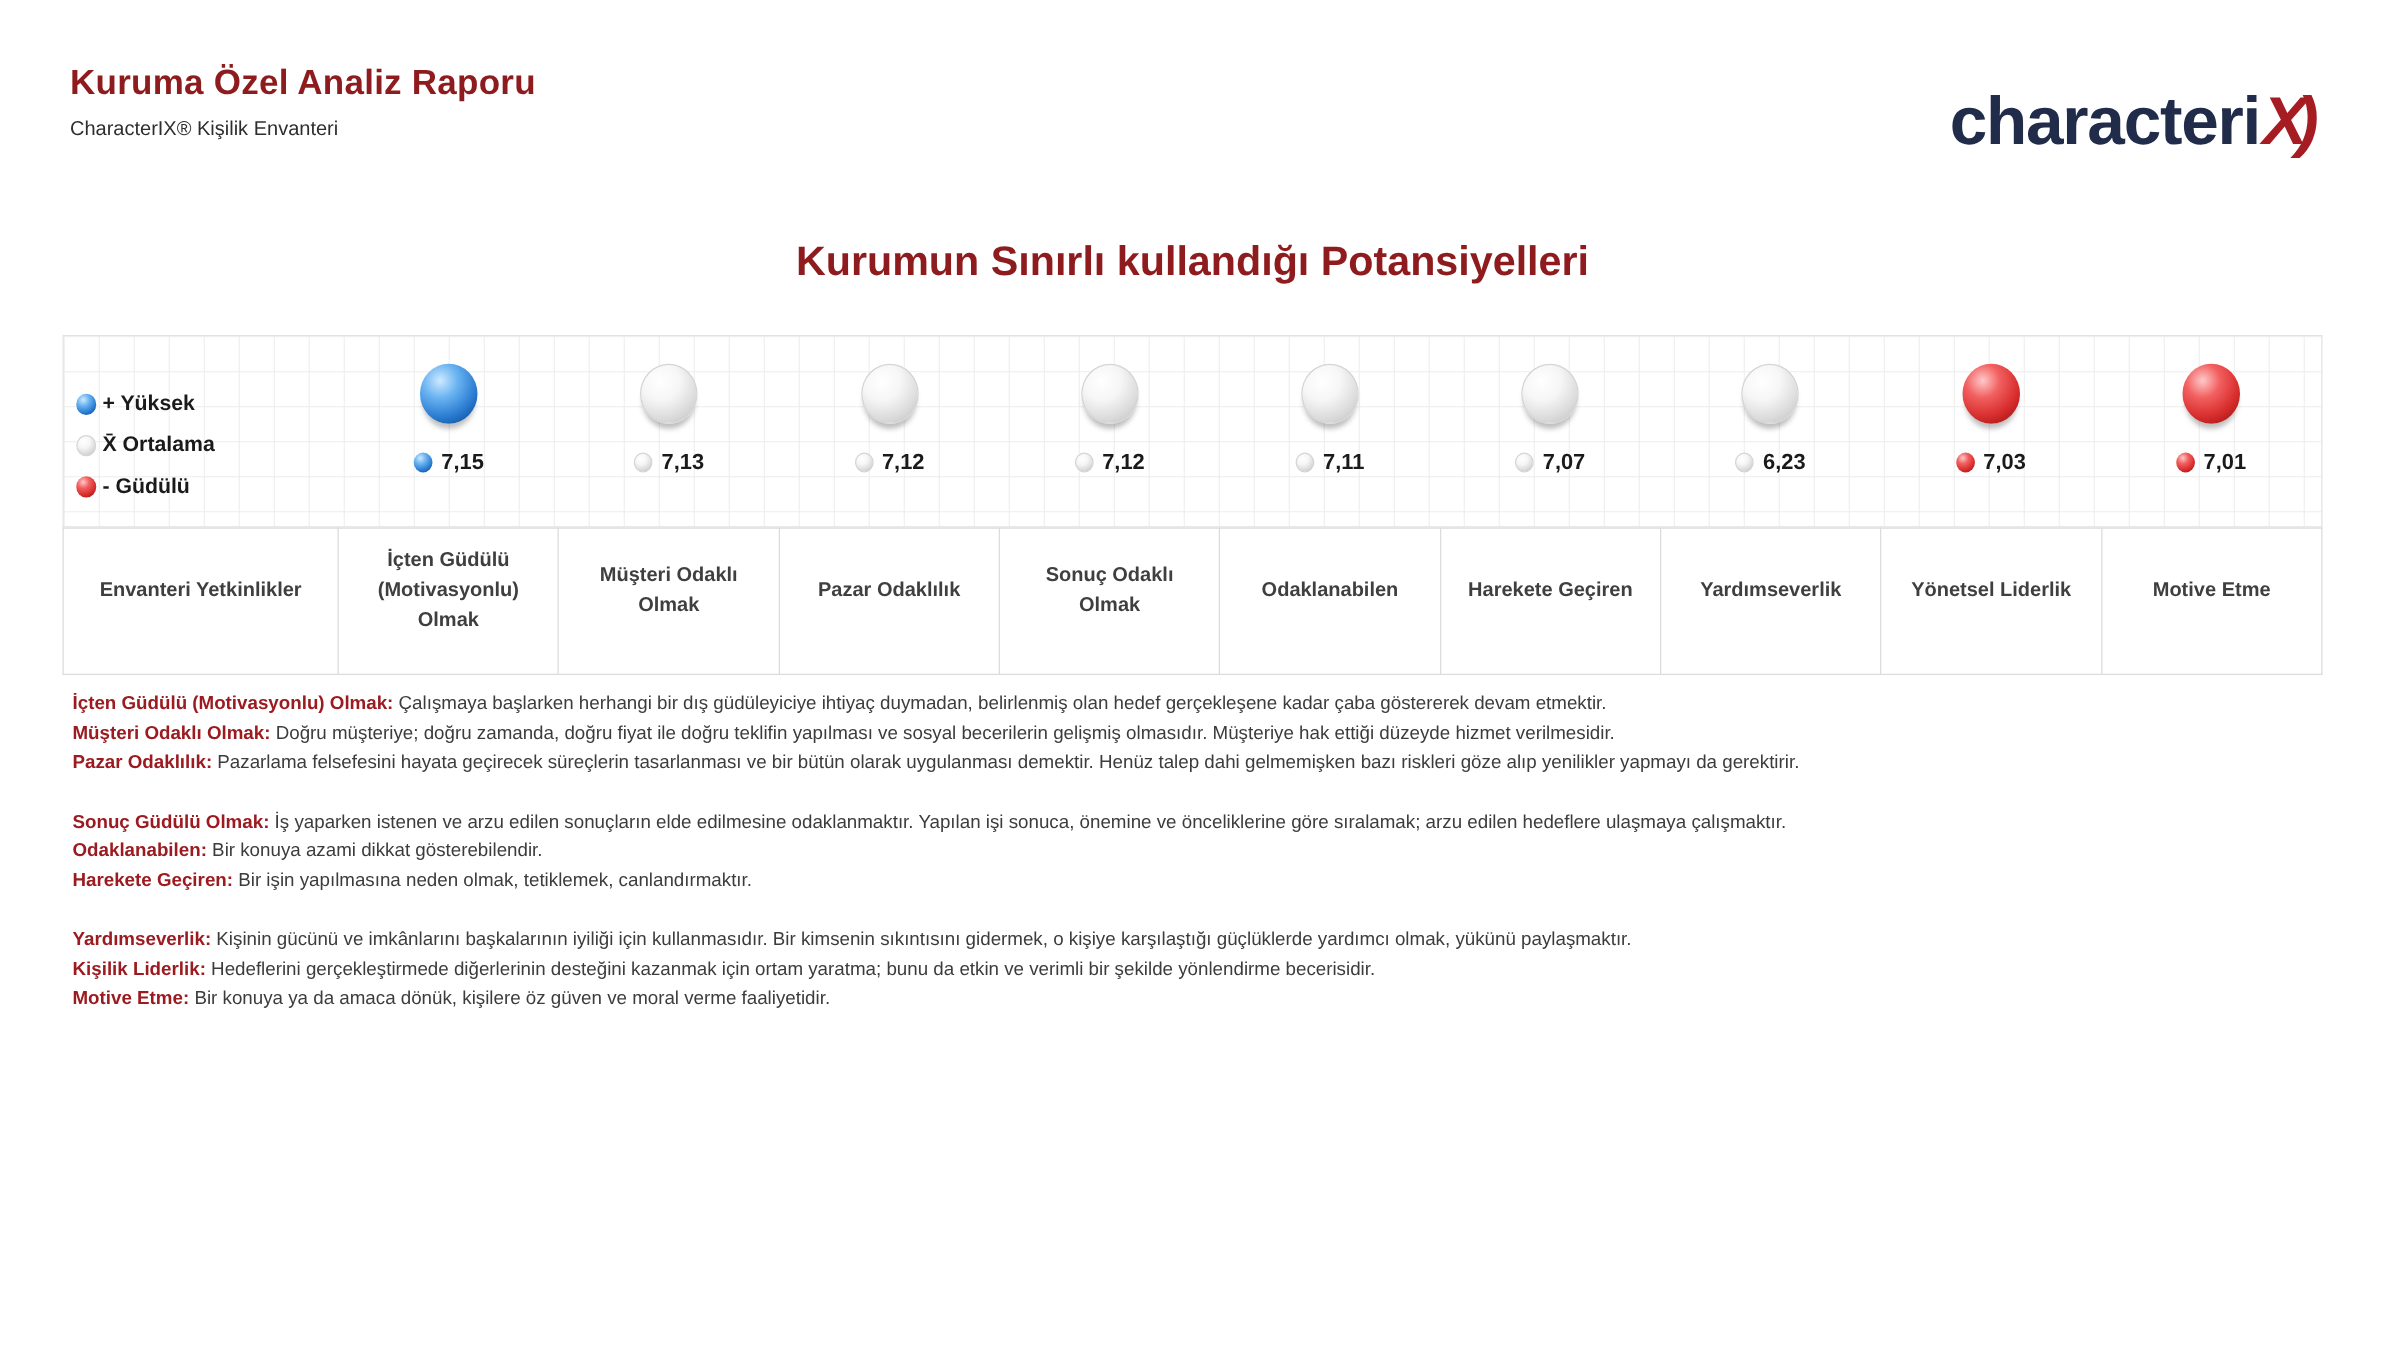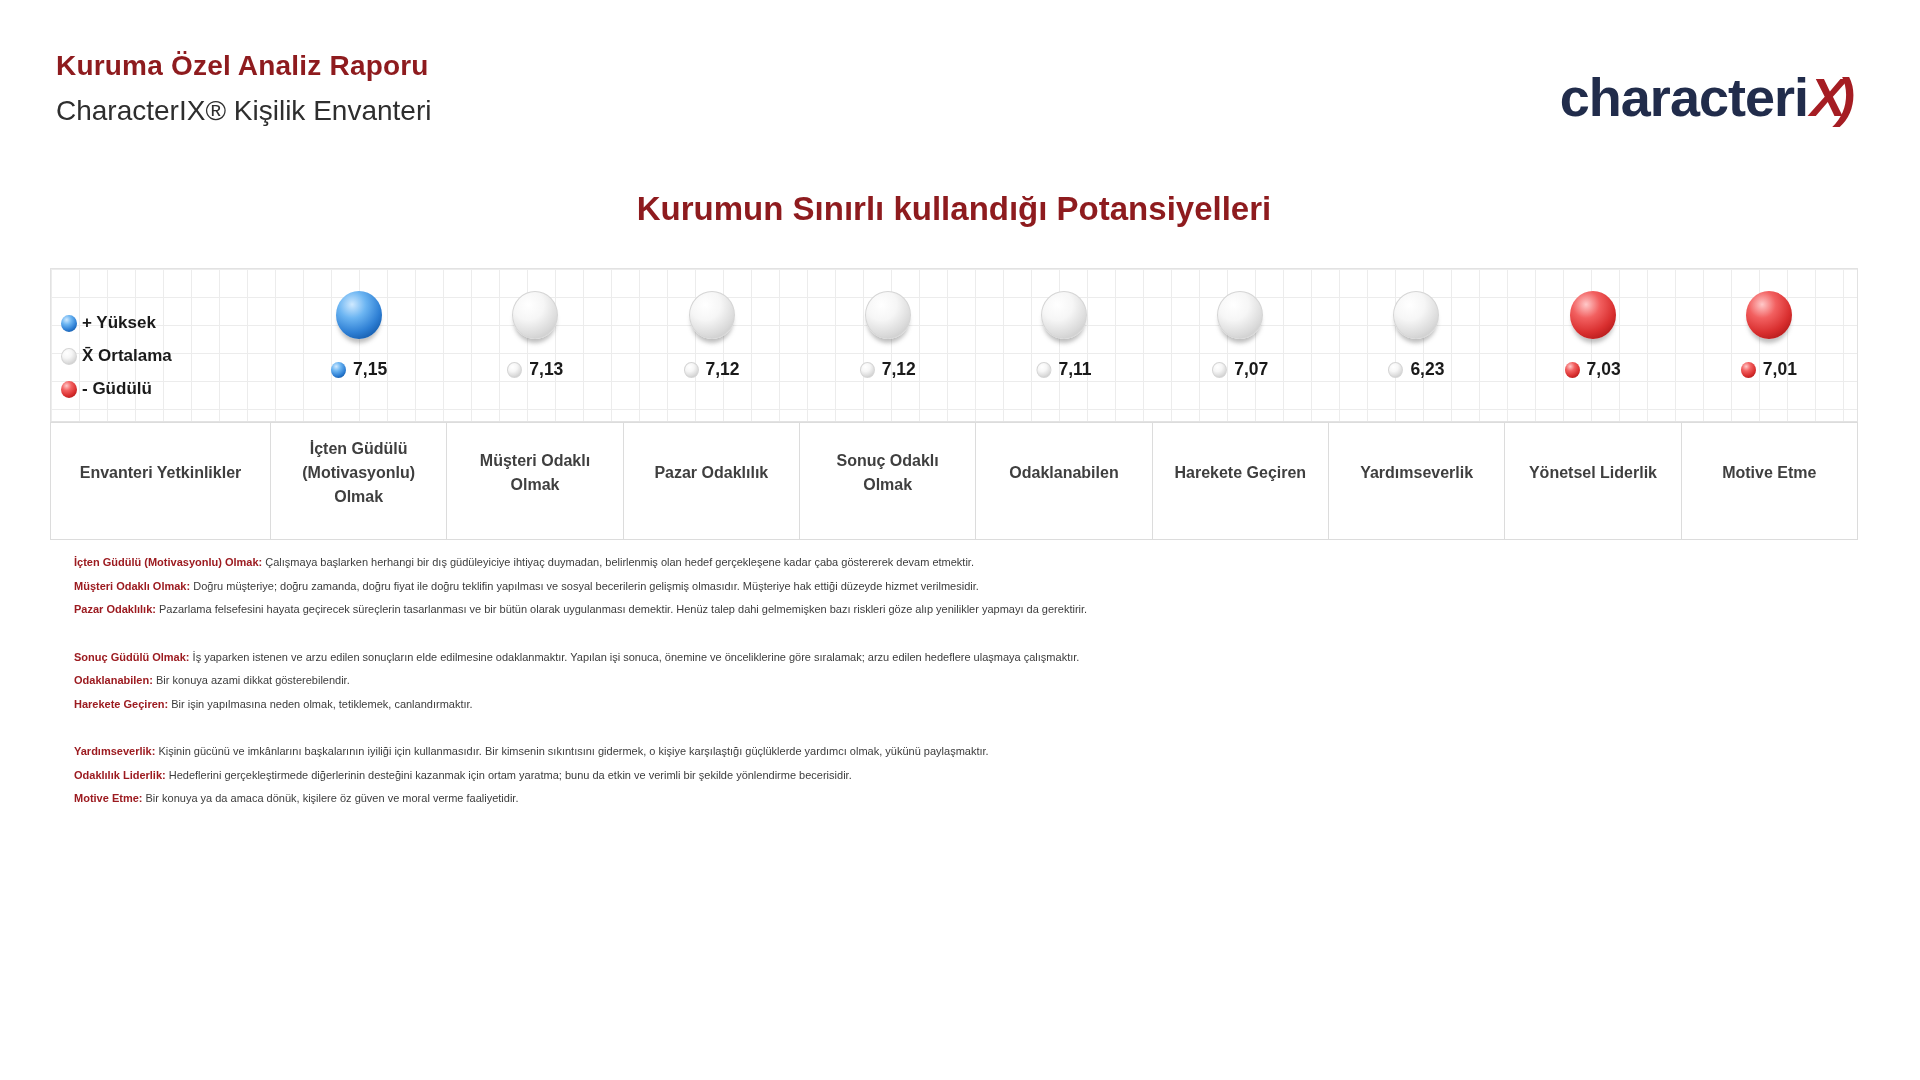--- a/index.html
+++ b/index.html
@@ -3,21 +3,21 @@
 <meta charset="utf-8">
 <style>
   * { margin:0; padding:0; box-sizing:border-box; }
   html,body { width:1920px; height:1080px; background:#ffffff; overflow:hidden;
               font-family:"Liberation Sans", sans-serif; }
   .page { position:relative; width:1920px; height:1080px; }
 
   
   .report-header { position:absolute; left:56px; top:50px; }
   .report-title  { font-size:28px; font-weight:bold; color:#8e1b1e; letter-spacing:.2px; }
-  .report-subtitle { font-size:28px; color:#2e2e2e; margin-top:13px; }
+  .report-subtitle { font-size:16px; color:#2e2e2e; margin-top:13px; }
 
   .brand-logo { position:absolute; right:66px; top:66px; font-size:54px; font-weight:bold;
                 color:#212c4b; letter-spacing:-1px; white-space:nowrap; }
   .brand-logo .logo-x     { color:#a51d23; font-style:italic; margin-left:2px; }
   .brand-logo .logo-paren { color:#a51d23; font-style:italic; margin-left:-8px; }
 
   
   .chart-title { position:absolute; left:50px; top:190px; width:1808px; text-align:center;
                  font-size:33px; font-weight:bold; color:#8e1b1e; }
 
@@ -52,21 +52,21 @@
 
   
   .competency-table { position:absolute; left:50px; top:422px; width:1808px; height:118px;
                       border-collapse:collapse; table-layout:fixed; }
   .competency-table th { border:1px solid #dcdcdc; background:#fff; font-size:16px;
                          font-weight:bold; color:#3f3f3f; text-align:center;
                          vertical-align:middle; line-height:1.5; padding:6px 10px 22px; }
   .competency-table .first-col { width:220px; }
 
   
-  .descriptions { position:absolute; left:74px; top:551px; width:1800px; font-size:11px;
+  .descriptions { position:absolute; left:58px; top:551px; width:1800px; font-size:15px;
                   line-height:23.5px; color:#3c3c3c; text-align:justify; }
   .descriptions p { margin:0; }
   .descriptions .term { font-weight:bold; color:#9c1b20; }
   .group-gap { height:24px; }
 </style>
 </head>
 <body>
 
 <div class="page">
 
@@ -181,17 +181,17 @@
   <div class="descriptions" id="descriptions">
       <p><span class="term">İçten Güdülü (Motivasyonlu) Olmak:</span> Çalışmaya başlarken herhangi bir dış güdüleyiciye ihtiyaç duymadan, belirlenmiş olan hedef gerçekleşene kadar çaba göstererek devam etmektir.</p>
       <p><span class="term">Müşteri Odaklı Olmak:</span> Doğru müşteriye; doğru zamanda, doğru fiyat ile doğru teklifin yapılması ve sosyal becerilerin gelişmiş olmasıdır. Müşteriye hak ettiği düzeyde hizmet verilmesidir.</p>
       <p><span class="term">Pazar Odaklılık:</span> Pazarlama felsefesini hayata geçirecek süreçlerin tasarlanması ve bir bütün olarak uygulanması demektir. Henüz talep dahi gelmemişken bazı riskleri göze alıp yenilikler yapmayı da gerektirir.</p>
       <div class="group-gap"></div>
       <p><span class="term">Sonuç Güdülü Olmak:</span> İş yaparken istenen ve arzu edilen sonuçların elde edilmesine odaklanmaktır. Yapılan işi sonuca, önemine ve önceliklerine göre sıralamak; arzu edilen hedeflere ulaşmaya çalışmaktır.</p>
       <p><span class="term">Odaklanabilen:</span> Bir konuya azami dikkat gösterebilendir.</p>
       <p><span class="term">Harekete Geçiren:</span> Bir işin yapılmasına neden olmak, tetiklemek, canlandırmaktır.</p>
       <div class="group-gap"></div>
       <p><span class="term">Yardımseverlik:</span> Kişinin gücünü ve imkânlarını başkalarının iyiliği için kullanmasıdır. Bir kimsenin sıkıntısını gidermek, o kişiye karşılaştığı güçlüklerde yardımcı olmak, yükünü paylaşmaktır.</p>
-      <p><span class="term">Odaklılık Liderlik:</span> Hedeflerini gerçekleştirmede diğerlerinin desteğini kazanmak için ortam yaratma; bunu da etkin ve verimli bir şekilde yönlendirme becerisidir.</p>
+      <p><span class="term">Kişilik Liderlik:</span> Hedeflerini gerçekleştirmede diğerlerinin desteğini kazanmak için ortam yaratma; bunu da etkin ve verimli bir şekilde yönlendirme becerisidir.</p>
       <p><span class="term">Motive Etme:</span> Bir konuya ya da amaca dönük, kişilere öz güven ve moral verme faaliyetidir.</p>
     </div>
 
 </div>
 
 </body></html>

